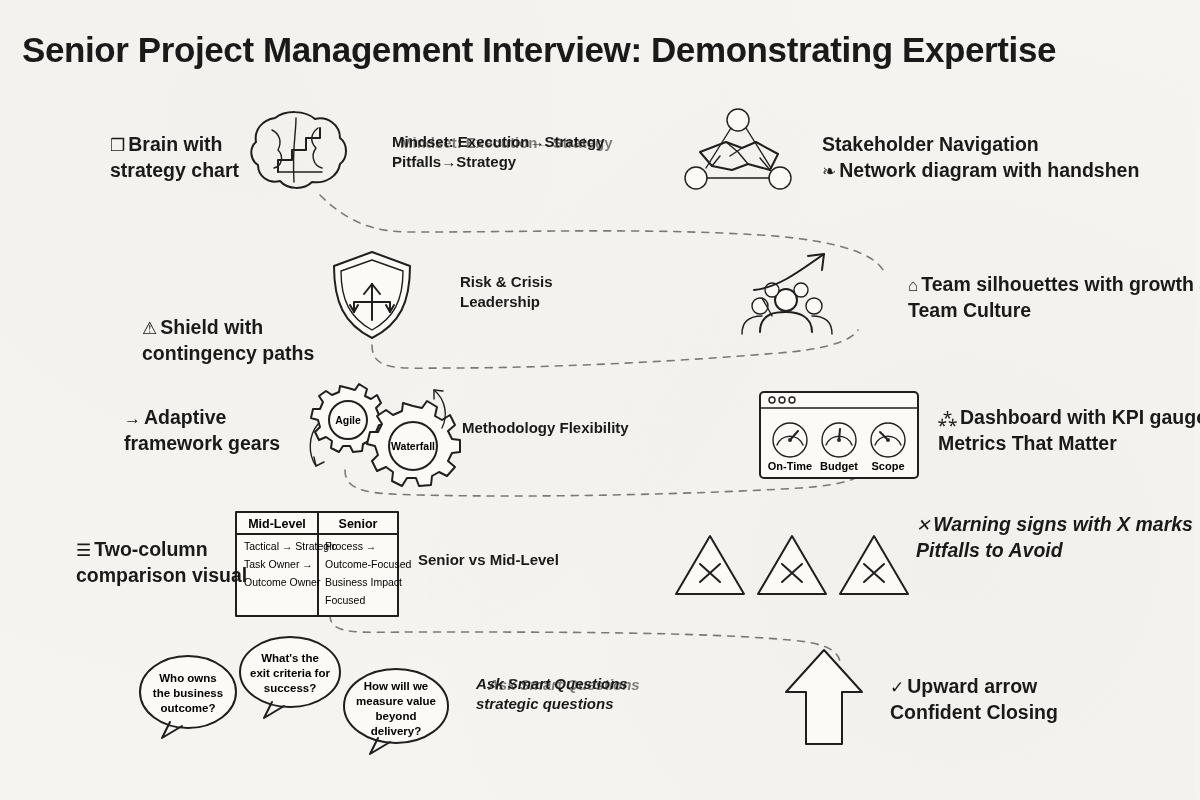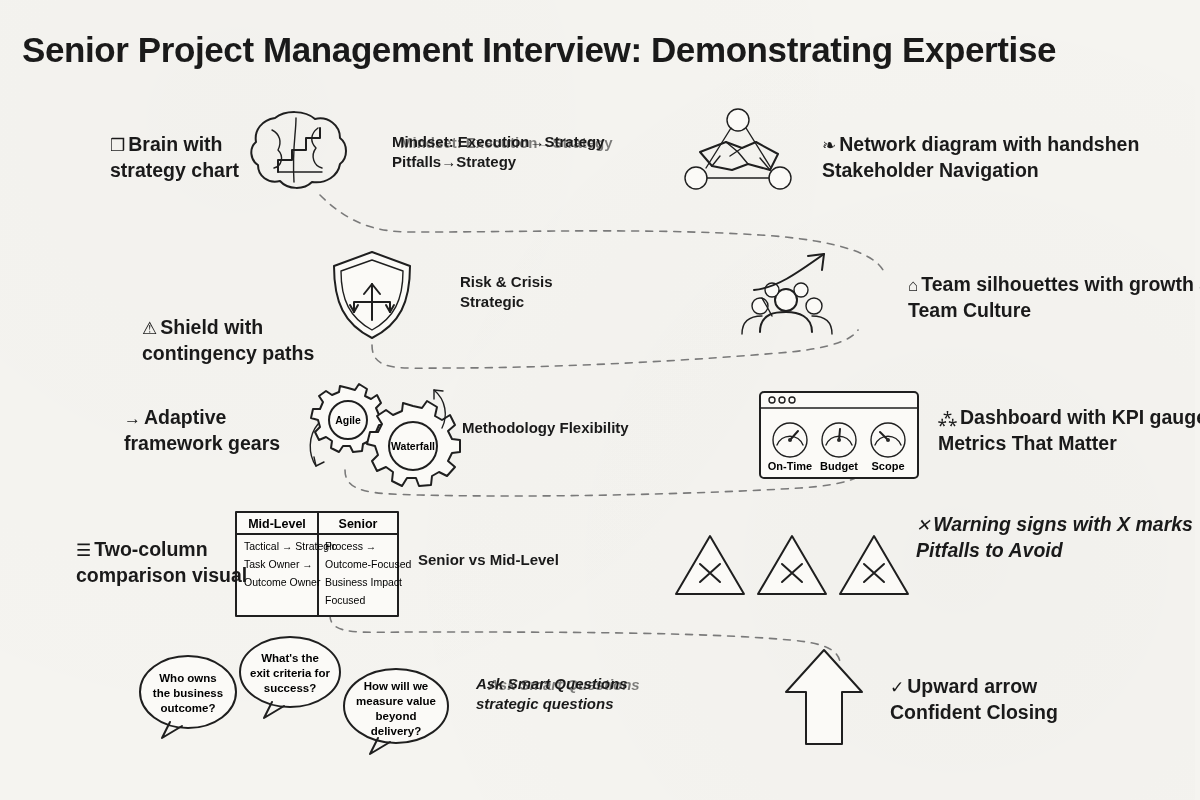--- a/index.html
+++ b/index.html
@@ -291,32 +291,32 @@
 
   <div class="center-label" style="left:392px; top:132px;">
     <div style="position:relative;">
       <span>Mindset: Execution→Strategy</span>
       <span class="smudge" style="position:absolute; left:8px; top:1px; white-space:nowrap;">Mindset: Execution→Strategy</span>
     </div>
     <div>Pitfalls→Strategy</div>
   </div>
 
   <div class="row-label" style="left:822px; top:132px;">
+    <div>Stakeholder Navigation</div>
     <div style="white-space:nowrap;"><span class="lbl-icon">❧</span><span>Network diagram with handshen</span></div>
-    <div>Stakeholder Navigation</div>
   </div>
 
   <div class="row-label" style="left:142px; top:272px;margin-top:43px;">
     <div><span class="lbl-icon">⚠</span><span>Shield with</span></div>
     <div>contingency paths</div>
   </div>
 
   <div class="center-label" style="left:460px; top:272px;">
     <div>Risk &amp; Crisis</div>
-    <div>Strategic</div>
+    <div>Leadership</div>
   </div>
 
   <div class="row-label" style="left:908px; top:272px;">
     <div style="white-space:nowrap;"><span class="lbl-icon">⌂</span><span>Team silhouettes with growth arro</span></div>
     <div>Team Culture</div>
   </div>
 
   <div class="row-label" style="left:124px; top:405px;">
     <div><span class="lbl-icon">→</span><span>Adaptive</span></div>
     <div>framework gears</div>

